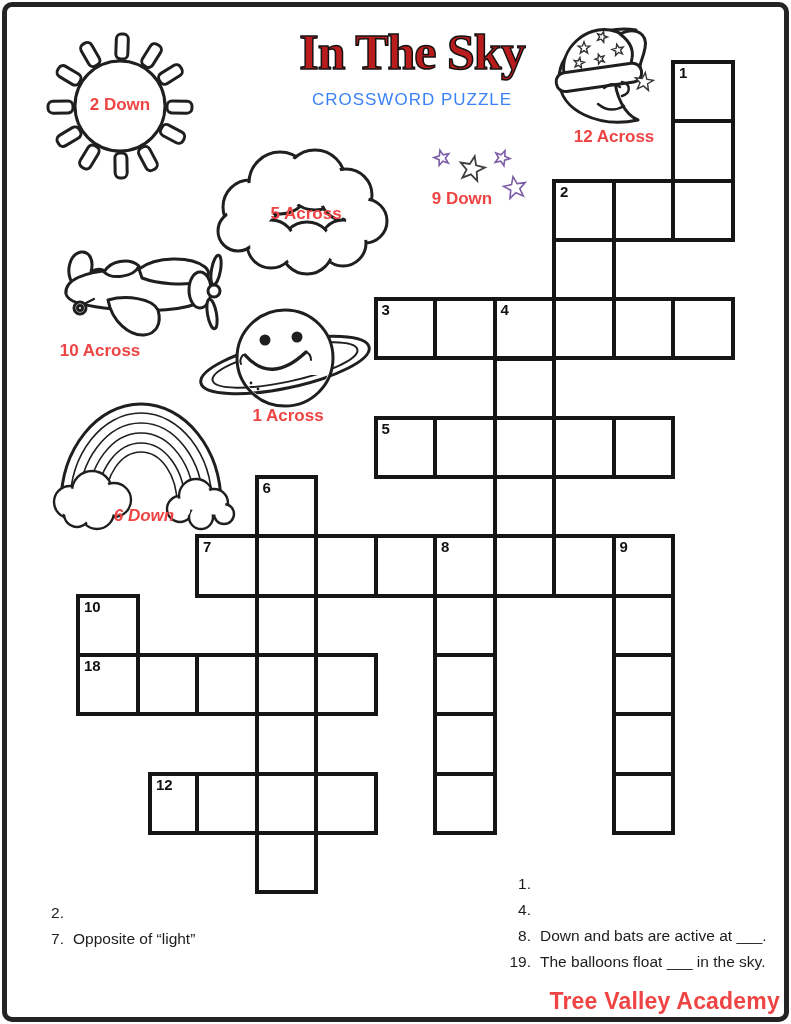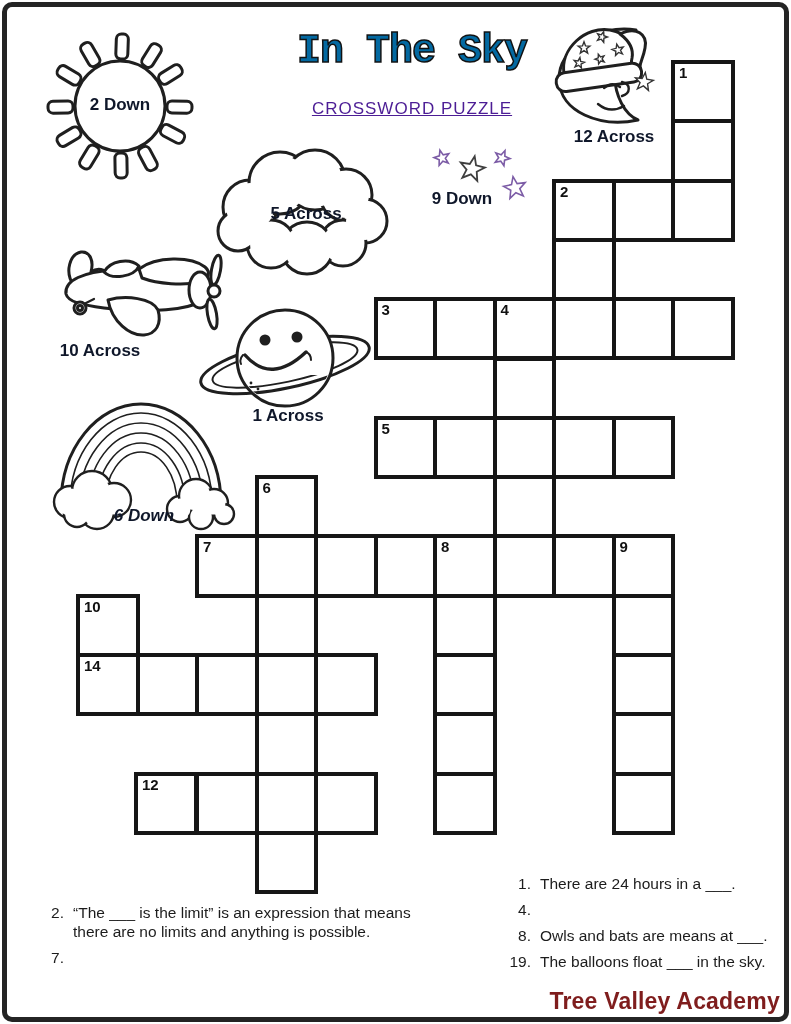--- a/index.html
+++ b/index.html
@@ -2,26 +2,26 @@
 <html><head>
 <meta charset="utf-8">
 <style>
   html,body{margin:0;padding:0;background:#fff;}
   #page{position:relative;width:791px;height:1024px;background:#fff;overflow:hidden;
         font-family:"Liberation Sans",sans-serif;color:#1c1c1c;}
   .frame{position:absolute;inset:2px;border:5px solid #242424;border-radius:10px;pointer-events:none;}
 
   
   .titleblock{position:absolute;left:236px;top:24px;width:352px;text-align:center;}
-  .title{font-family:Liberation Mono, monospace;font-weight:bold;font-size:40px;line-height:56px;
-         letter-spacing:-1px;color:#0369a1;-webkit-text-stroke:1.5px #111;}
-  .subtitle{font-size:17px;letter-spacing:1px;margin-top:19px;color:#4c1d95;text-decoration:underline;}
+  .title{font-family:Liberation Serif, serif;font-weight:bold;font-size:50px;line-height:56px;
+         letter-spacing:-1px;color:#b91c1c;-webkit-text-stroke:1.5px #111;}
+  .subtitle{font-size:17px;letter-spacing:1px;margin-top:10px;color:#3b82f6;}
 
   
-  .ill-label{position:absolute;font-weight:bold;font-size:17px;text-align:center;color:#0f172a;}
+  .ill-label{position:absolute;font-weight:bold;font-size:17px;text-align:center;color:#ef4444;}
 
   svg{position:absolute;overflow:visible;}
   .ln{fill:none;stroke:#1f1f1f;stroke-width:3;stroke-linecap:round;stroke-linejoin:round;}
   .lnw{fill:#fff;stroke:#1f1f1f;stroke-width:3;stroke-linecap:round;stroke-linejoin:round;}
   .thin{stroke-width:1.6;}
   .fillw{fill:#fff;stroke:none;}
 
   
   .cell{position:absolute;width:63.5px;height:63.3px;border:4px solid #161616;background:#fff;box-sizing:border-box;}
   .cnum{position:absolute;top:0px;left:4px;font-weight:bold;font-size:15px;color:#111;}
@@ -269,68 +269,67 @@
       <div class="cell" style="left: 611.5px; top: 534.4px;">
         <span class="cnum">9</span>
       </div>
       <div class="cell" style="left: 76px; top: 593.7px;">
         <span class="cnum">10</span>
       </div>
       <div class="cell" style="left: 254.5px; top: 593.7px;"></div>
       <div class="cell" style="left: 433px; top: 593.7px;"></div>
       <div class="cell" style="left: 611.5px; top: 593.7px;"></div>
       <div class="cell" style="left: 76px; top: 653px;">
-        <span class="cnum">14</span>
+        <span class="cnum">18</span>
       </div>
       <div class="cell" style="left: 135.5px; top: 653px;"></div>
       <div class="cell" style="left: 195px; top: 653px;"></div>
       <div class="cell" style="left: 254.5px; top: 653px;"></div>
       <div class="cell" style="left: 314px; top: 653px;"></div>
       <div class="cell" style="left: 433px; top: 653px;"></div>
       <div class="cell" style="left: 611.5px; top: 653px;"></div>
       <div class="cell" style="left: 254.5px; top: 712.3px;"></div>
       <div class="cell" style="left: 433px; top: 712.3px;"></div>
       <div class="cell" style="left: 611.5px; top: 712.3px;"></div>
-      <div class="cell" style="left: 134px; top: 771.6px;">
+      <div class="cell" style="left: 148px; top: 771.6px;">
         <span class="cnum">12</span>
       </div>
       <div class="cell" style="left: 195px; top: 771.6px;"></div>
       <div class="cell" style="left: 254.5px; top: 771.6px;"></div>
       <div class="cell" style="left: 314px; top: 771.6px;"></div>
       <div class="cell" style="left: 433px; top: 771.6px;"></div>
       <div class="cell" style="left: 611.5px; top: 771.6px;"></div>
       <div class="cell" style="left: 254.5px; top: 830.9px;"></div>
     </div>
 
   <div class="clues" id="across-clues">
     <ul>
       <li>
         <span class="num">2.</span>
-        <span class="txt">“The ___ is the limit” is an expression that means there are no limits and anything is possible.</span>
       </li>
       <li>
         <span class="num">7.</span>
+        <span class="txt">Opposite of “light”</span>
       </li>
     </ul>
   </div>
 
   <div class="clues" id="down-clues">
     <ul>
       <li>
         <span class="num">1.</span>
-        <span class="txt">There are 24 hours in a ___.</span>
       </li>
       <li>
         <span class="num">4.</span>
       </li>
       <li>
         <span class="num">8.</span>
-        <span class="txt">Owls and bats are means at ___.</span>
+        <span class="txt">Down and bats are active at ___.</span>
       </li>
       <li>
         <span class="num">19.</span>
         <span class="txt">The balloons float ___ in the sky.</span>
       </li>
     </ul>
   </div>
 
-  <div class="brand" style="color: #7f1d1d;">Tree Valley Academy</div>
+  <div class="brand" style="color: #ef4444;">Tree Valley Academy</div>
 </div>
 
 </body></html>

